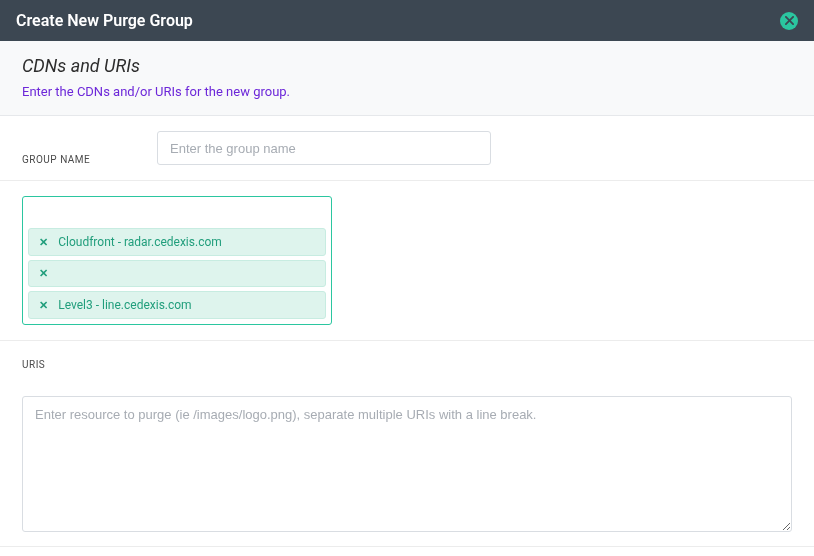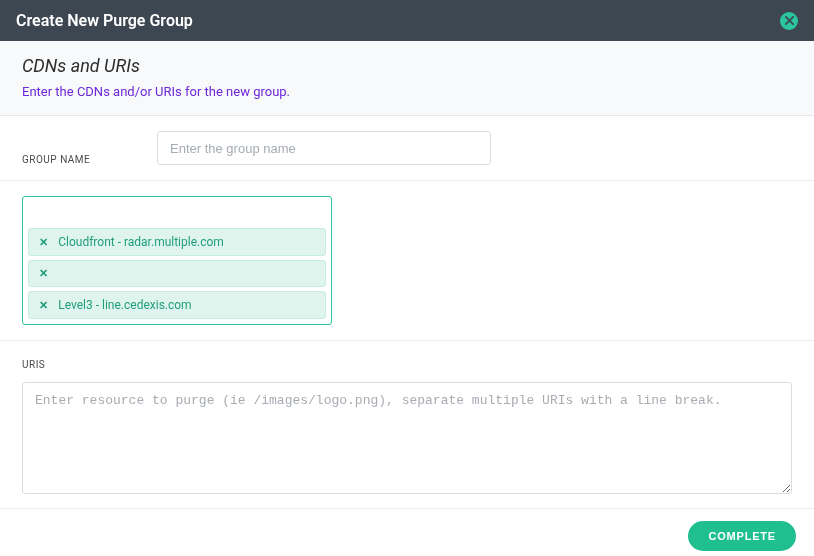--- a/index.html
+++ b/index.html
@@ -122,32 +122,32 @@
       color: #219e7c;
     }
     .uris-row {
       padding: 18px 22px 10px 22px;
       border-top: 1px solid #ececec;
     }
     .uris-label {
       font-size: 10px;
       letter-spacing: 0.5px;
       color: #4a4a4a;
-      margin-bottom: 12px;
+      margin-bottom: 26px;
       display: block;
     }
     .uris-textarea {
       width: 100%;
-      height: 112px;
+      height: 136px;
       border: 1px solid #d9dde2;
       border-radius: 3px;
       padding: 10px 12px;
       font-size: 13px;
       color: #333;
-      font-family: Liberation Mono, monospace;
+      font-family: Liberation Sans, sans-serif;
       resize: both;
       outline: none;
     }
     .uris-textarea::placeholder {
       color: #a7acb3;
     }
     .modal-footer {
       border-top: 1px solid #ececec;
       padding: 12px 18px;
       display: flex;
@@ -188,21 +188,21 @@
   <div class="form-row bordered">
     <div class="form-label">GROUP NAME</div>
     <input type="text" class="text-input" placeholder="Enter the group name" style="">
   </div>
 
   <div class="form-row">
     <div class="cdns-container">
       <input type="text" class="cdns-input" style="">
       <div class="cdn-tag">
         <span class="tag-remove">✕</span>
-        <span>Cloudfront - radar.multiple.com</span>
+        <span>Cloudfront - radar.cedexis.com</span>
       </div>
       <div class="cdn-tag">
         <span class="tag-remove">✕</span>
       </div>
       <div class="cdn-tag">
         <span class="tag-remove">✕</span>
         <span>Level3 - line.cedexis.com</span>
       </div>
     </div>
   </div>

